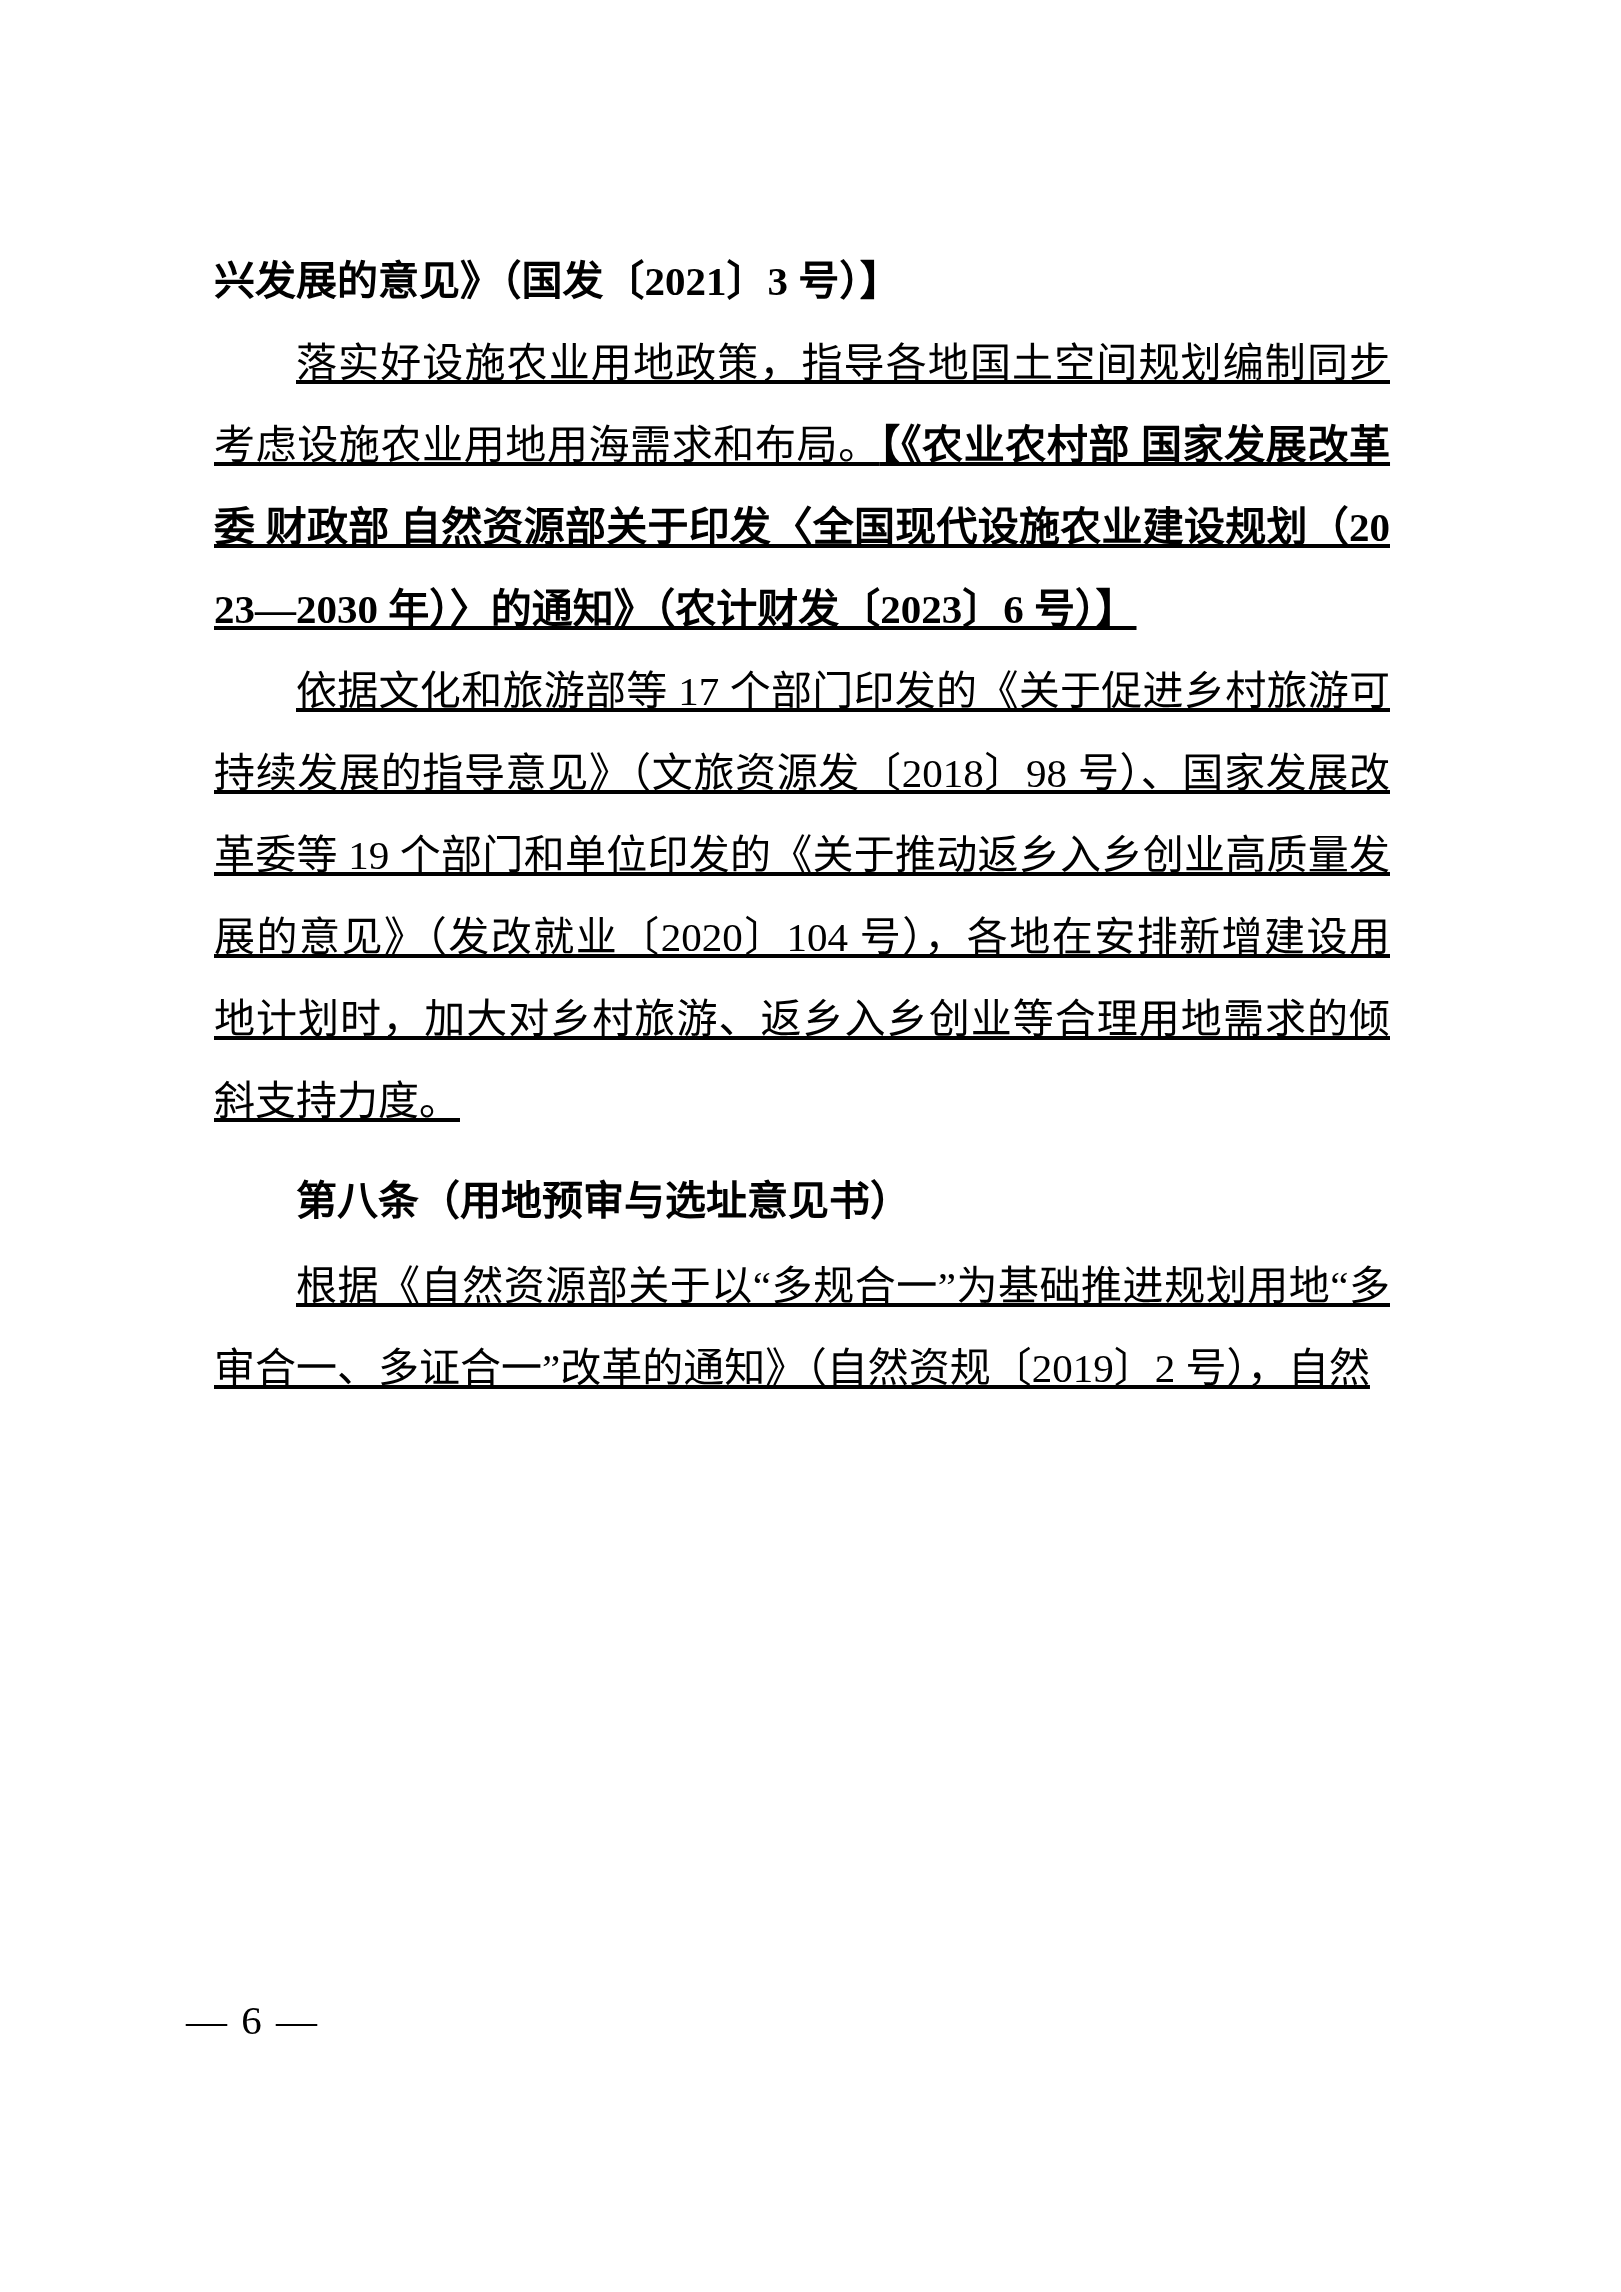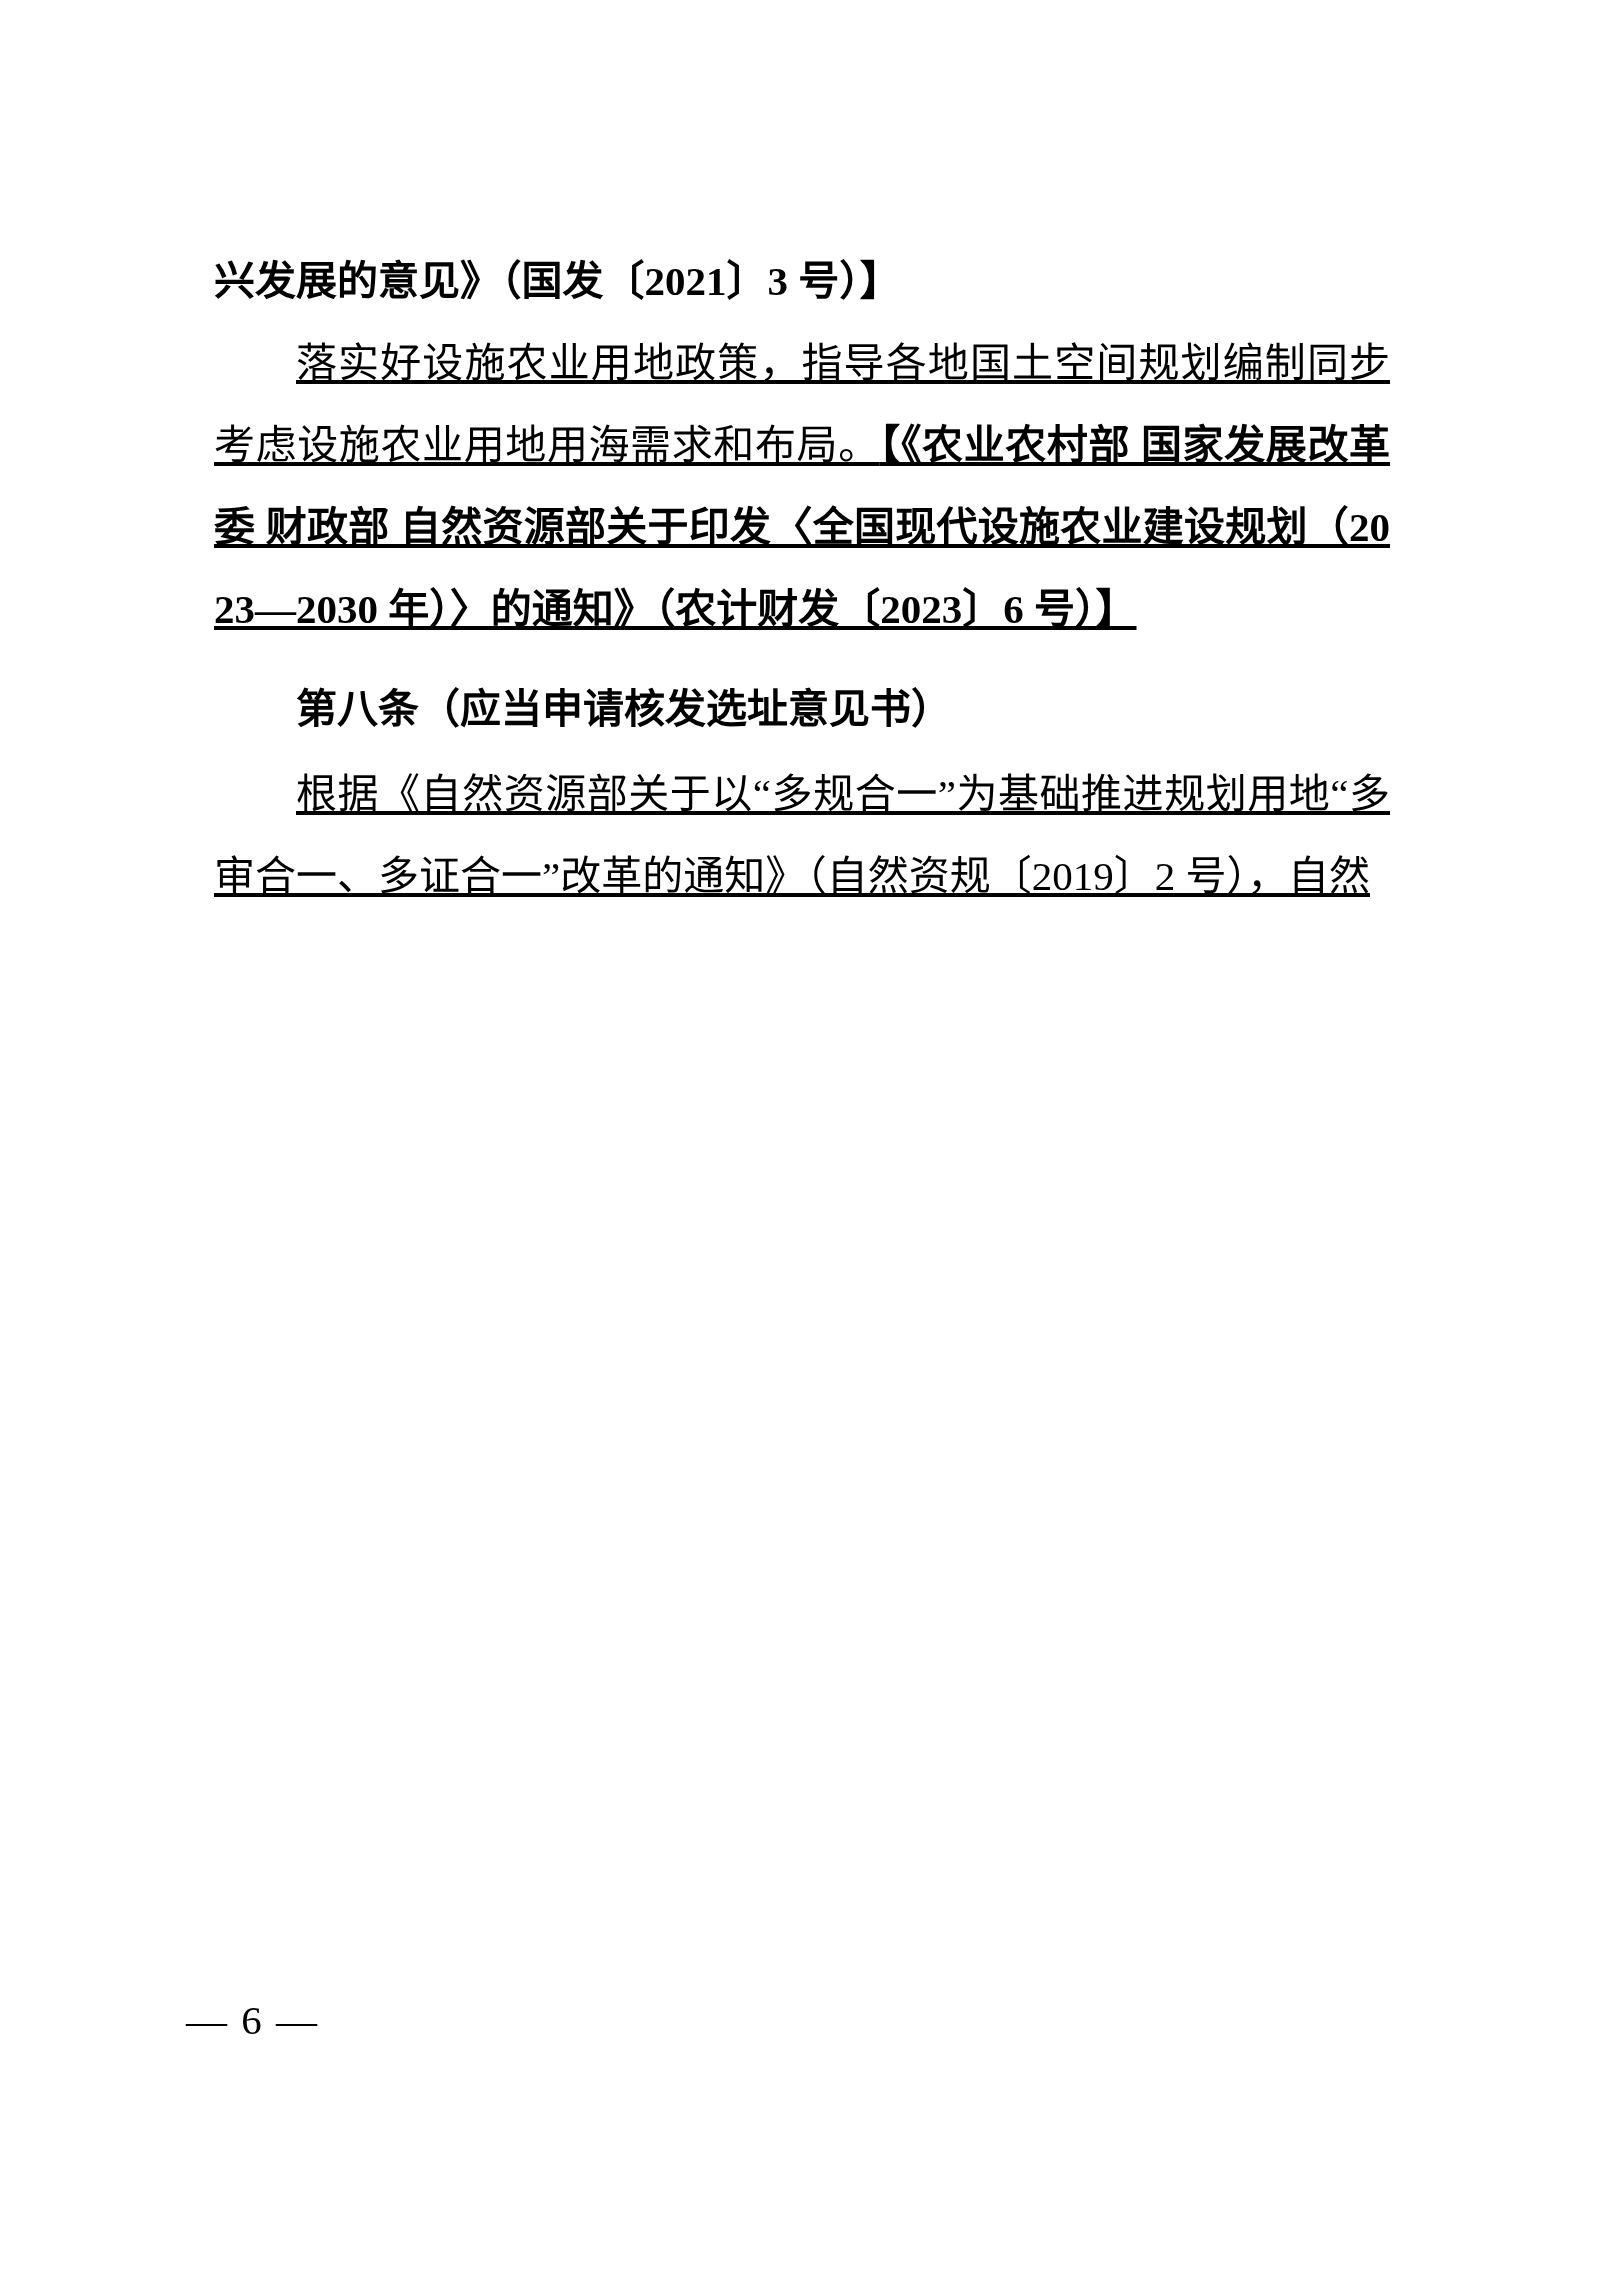--- a/index.html
+++ b/index.html
@@ -66,20 +66,21 @@
     color: #000000;
   }
 </style>
 </head>
 <body>
 
 <div class="page">
   <main class="content">
       <p class="para"><span class="citation">兴发展的意见》（国发〔2021〕3 号）】</span></p>
       <p class="para indent"><span class="body-text">落实好设施农业用地政策，指导各地国土空间规划编制同步考虑设施农业用地用海需求和布局。</span><span class="citation">【《农业农村部 国家发展改革委 财政部 自然资源部关于印发〈全国现代设施农业建设规划（2023—2030 年）〉的通知》（农计财发〔2023〕6 号）】</span></p>
-      <div class="section-heading">第八条（应当申请核发选址意见书）</div>
+      <p class="para indent"><span class="body-text">依据文化和旅游部等 17 个部门印发的《关于促进乡村旅游可持续发展的指导意见》（文旅资源发〔2018〕98 号）、国家发展改革委等 19 个部门和单位印发的《关于推动返乡入乡创业高质量发展的意见》（发改就业〔2020〕104 号），各地在安排新增建设用地计划时，加大对乡村旅游、返乡入乡创业等合理用地需求的倾斜支持力度。</span></p>
+      <div class="section-heading">第八条（用地预审与选址意见书）</div>
       <p class="para indent"><span class="body-text">根据《自然资源部关于以“多规合一”为基础推进规划用地“多审合一、多证合一”改革的通知》（自然资规〔2019〕2 号），自然</span></p>
     </main>
   <div class="footer">
     <span>— 6 —</span>
   </div>
 </div>
 
 
 </body></html>

